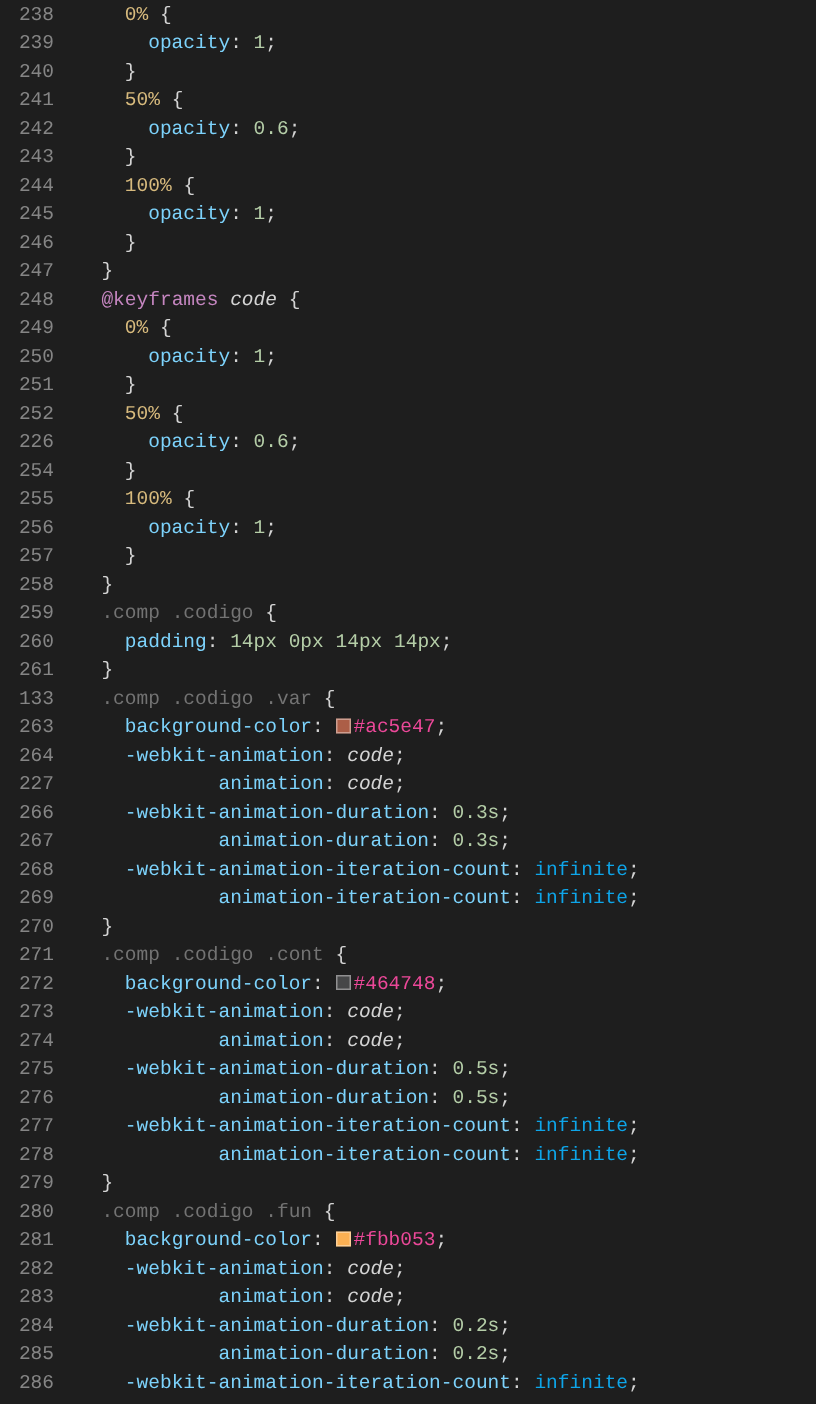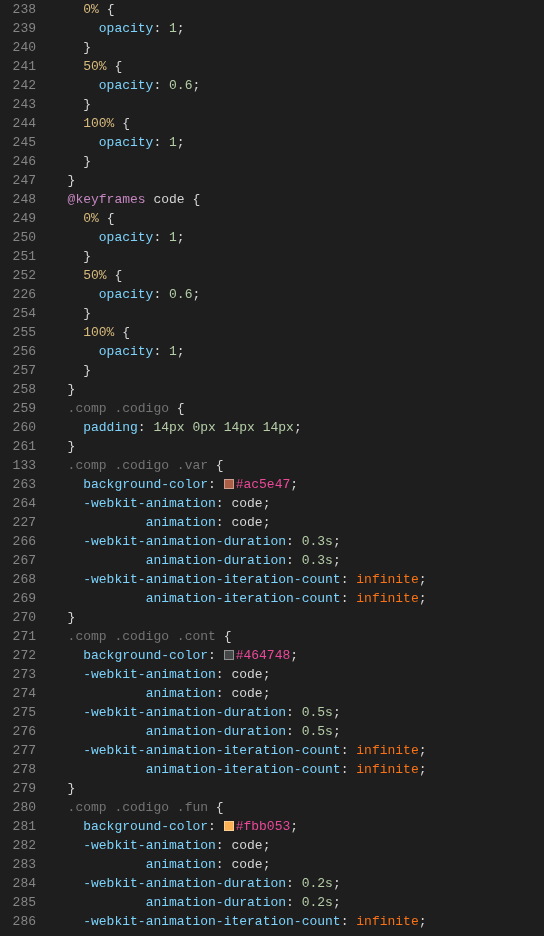--- a/index.html
+++ b/index.html
@@ -32,23 +32,23 @@
   padding-left: 4px;
 }
 .line { height: 19px; }
 .sel { color: #d7ba7d; }
 .sel2 { color: #737373; }
 .prop { color: #7dd3fc; }
 .brace { color: #d4d4d4; }
 .punct { color: #d4d4d4; }
 .at { color: #c586c0; }
 .str { color: #ec4899; }
-.val { color: #f97316; }
+.val { color: #0ea5e9; }
 .valnum { color: #b5cea8; }
-.ident { color: #d4d4d4; }
+.ident { color: #d4d4d4; font-style: italic; }
 .color-swatch {
   display: inline-block;
   width: 10px;
   height: 10px;
   border: 1px solid rgba(255,255,255,0.4);
   margin-right: 2px;
   vertical-align: -1px;
 }
 </style>
 </head>

